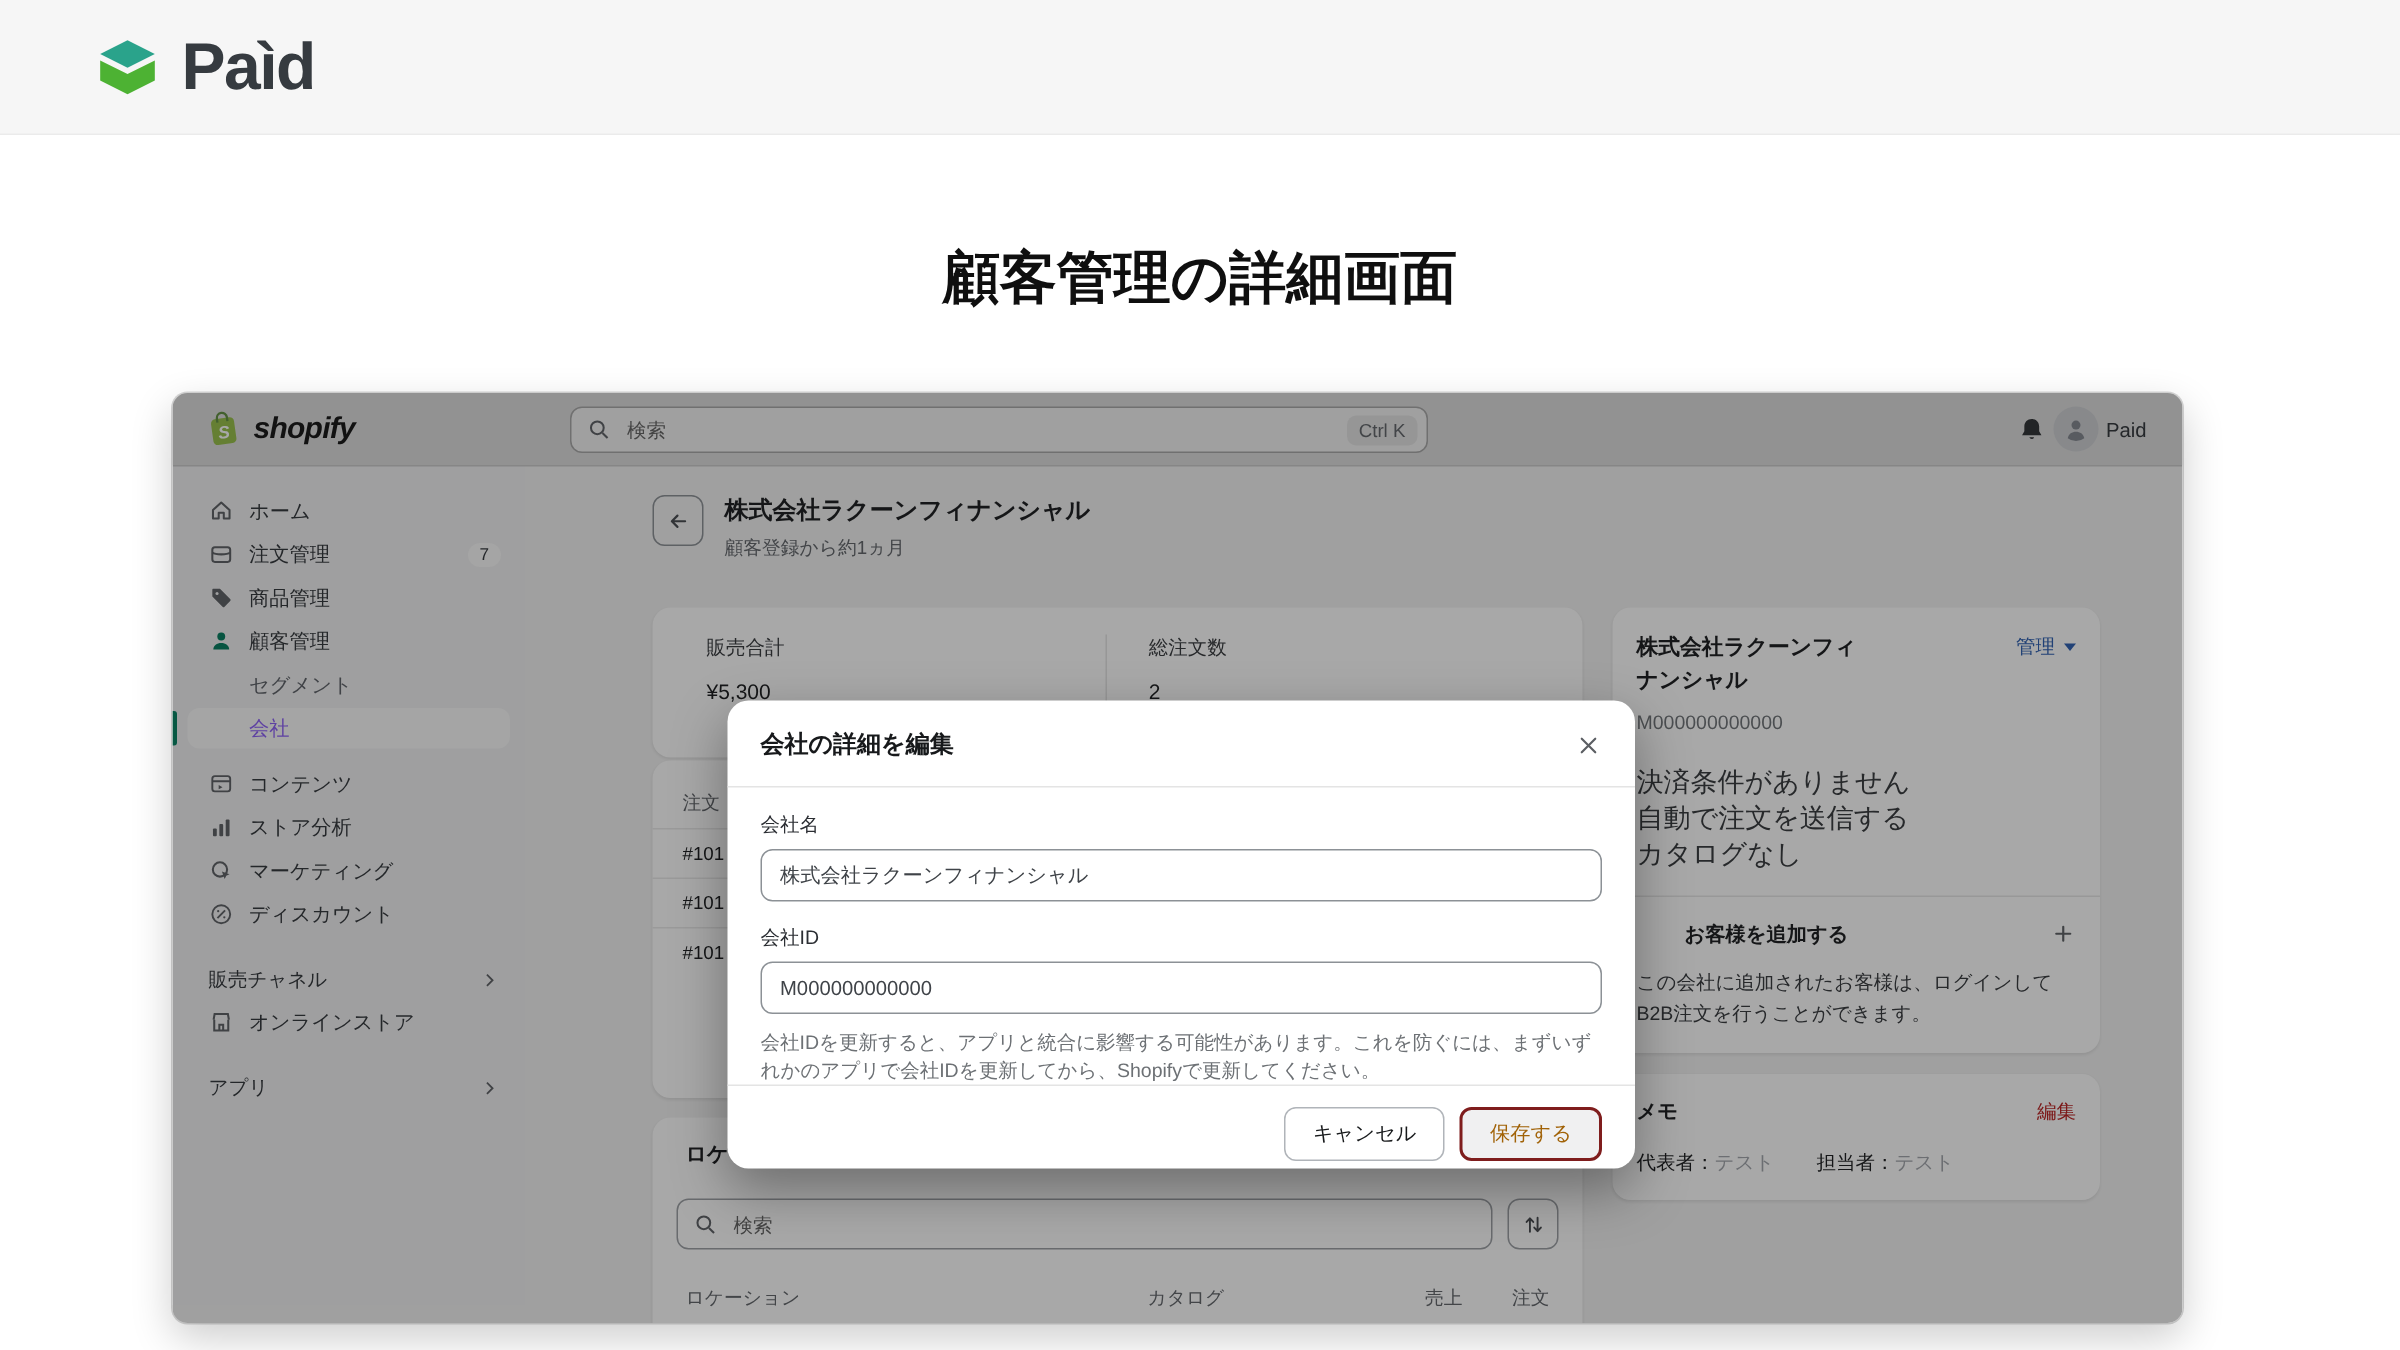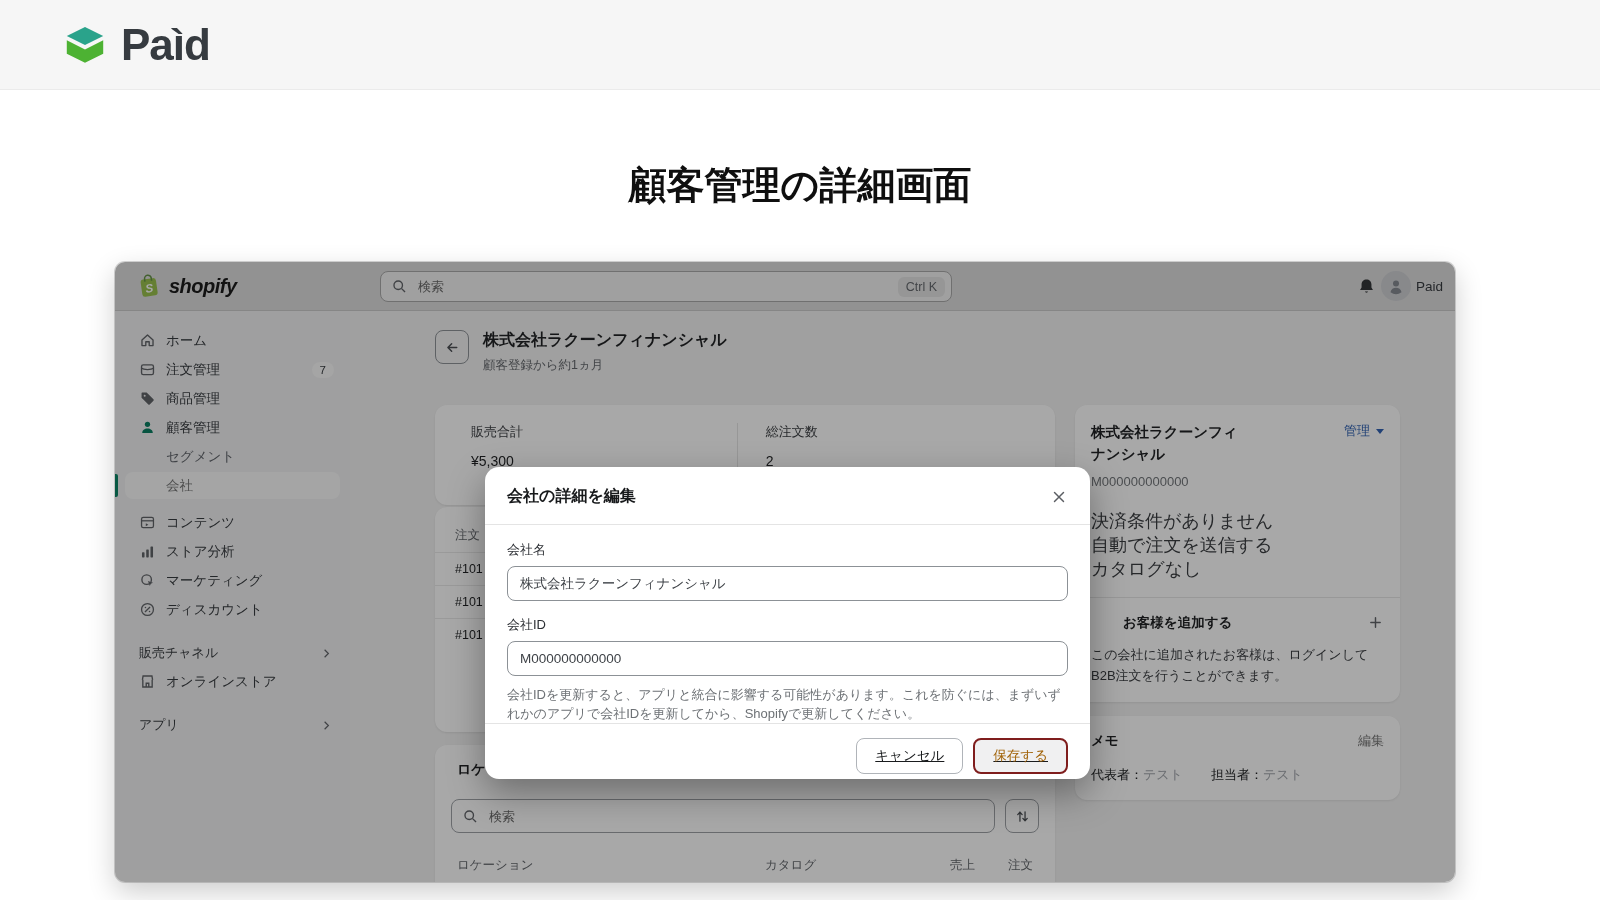--- a/index.html
+++ b/index.html
@@ -40,21 +40,21 @@
     position:absolute; left:265px; top:9px; width:572px; height:31px;
     background:#f2f2f2; border:1px solid #a6a6a6; border-radius:8px;
     display:flex; align-items:center; gap:8px; padding:0 6px 0 10px; color:#5b5e63;
   }
   .topbar-search input{
     flex:1; border:none; outline:none; background:transparent;
     font-size:13px; color:#444; font-family:inherit;
   }
   .topbar-search input::placeholder{ color:#616161; }
   .kbd{ font-size:12.5px; color:#5f6368; background:rgba(0,0,0,.06); padding:3px 8px; border-radius:6px; }
-  .topbar-right{ margin-left:auto; display:flex; align-items:center; gap:5px; margin-right:12px; }
+  .topbar-right{ margin-left:auto; display:flex; align-items:center; gap:5px; margin-right:24px; }
   .bell{ color:#2b2e31; display:flex; }
   .avatar{ width:30px; height:30px; border-radius:50%; background:#ccced2;
            display:flex; align-items:center; justify-content:center; color:#80858d; }
   .user-name{ font-size:13.5px; color:#2f3338; }
 
   
   .sidebar{ position:absolute; top:48px; left:0; width:235px; bottom:12px; background:#f1f1f2; }
   .nav{ padding-top:16px; }
   .nav-item{
     height:29px; display:flex; align-items:center; gap:10px; padding:0 16px 0 24px;
@@ -63,21 +63,21 @@
   .nicon{ width:17px; height:17px; color:#5b5e63; flex:none; display:flex; }
   .nicon.green{ color:#007a5c; }
   .badge{
     margin-left:auto; background:#fafafa; border-radius:10px; padding:2px 8px;
     font-size:11.5px; color:#2f3338; font-weight:400;
   }
   .nav-sub{
     height:29px; display:flex; align-items:center; padding-left:51px;
     font-size:13.5px; color:#5b5f66; position:relative;
   }
-  .nav-sub.selected{ color:#737373; font-weight:500; }
+  .nav-sub.selected{ color:#8b5cf6; font-weight:500; }
   .sel-bg{ position:absolute; left:10px; right:10px; top:1px; bottom:1px; background:#fafbfb; border-radius:8px; }
   .sel-bar{ position:absolute; left:0; top:3px; width:3px; height:23px; background:#008060; border-radius:0 2px 2px 0; }
   .nav-sub .lbl{ position:relative; }
   .nav-gap{ height:8px; } .nav-gap-lg{ height:15px; }
   .nav-section{
     height:28px; display:flex; align-items:center; padding:0 16px 0 24px;
     font-size:13px; color:#2f3338; font-weight:500;
   }
   .chev{ margin-left:auto; color:#5b5e63; display:flex; }
 
@@ -130,21 +130,21 @@
   .rc-attrs{ margin-top:20px; font-size:18px; color:#33363a; line-height:24px; }
   .rc-divider{ height:1px; background:#e6e6e6; margin:16px -16px; }
   .rc-add-head{ display:flex; justify-content:space-between; align-items:center; }
   .rc-add-title{ font-size:13.5px; font-weight:bold; color:#17191b;margin-left:32px; }
   .plus{ color:#5b5e63; display:flex; }
   .rc-add-desc{ margin-top:12px; font-size:13px; color:#33363a; line-height:21px; }
 
   .memo-card{ margin-top:14px; padding:16px; }
   .memo-head{ display:flex; justify-content:space-between; align-items:center; }
   .memo-title{ font-size:13.5px; font-weight:bold; color:#17191b; }
-  .edit-link{ font-size:13px; color:#737373; }
+  .edit-link{ font-size:13px; color:#b91c1c; }
   .memo-fields{ margin-top:16px; display:flex; gap:28px; font-size:13px; color:#17191b; }
   .memo-value{ color:#a0a4aa; }
 
   
   .dim{ position:absolute; inset:0; background:rgba(18,18,18,.37); z-index:5; }
   .modal{
     position:absolute; left:370px; top:205px; width:605px; height:312px;
     background:#fff; border-radius:14px; z-index:10;
     box-shadow:0 14px 36px rgba(0,0,0,.35);
     display:flex; flex-direction:column;
@@ -153,21 +153,21 @@
   .modal-title{ font-size:16px; font-weight:bold; color:#17191b; }
   .modal-close{ color:#5b5e63; display:flex; cursor:pointer; }
   .modal-body{ border-top:1px solid #e4e4e4; padding:16px 22px 0; flex:1; }
   .field-label{ font-size:13px; color:#2b2e33; margin-bottom:7px; }
   .text-input{
     width:100%; height:35px; border:1px solid #8c9196; border-radius:8px;
     padding:0 12px; font-size:13.5px; color:#3f4348; background:#fff; font-family:inherit;
   }
   .field-gap{ height:15px; }
   .help{ margin-top:9px; font-size:13px; color:#6d7175; line-height:19px; }
-  .modal-footer{ border-top:1px solid #e4e4e4; padding:14px 22px; display:flex; justify-content:flex-end; gap:10px;text-decoration:underline; }
+  .modal-footer{ border-top:1px solid #e4e4e4; padding:14px 22px; display:flex; justify-content:flex-end; gap:10px; }
   .btn{ height:36px; padding:0 18px; border-radius:8px; font-size:13.5px; font-family:inherit; cursor:pointer; }
   .btn-cancel{ background:#fff; border:1px solid #b0b4b9; color:#17191b; }
   .btn-save{ background:#f0f0f1; border:2px solid #7f1d1d; color:#a16207; }
 </style>
 </head>
 <body>
 
 <div class="top-strip">
   <div class="paid-logo">
     <span style="display:flex;">

